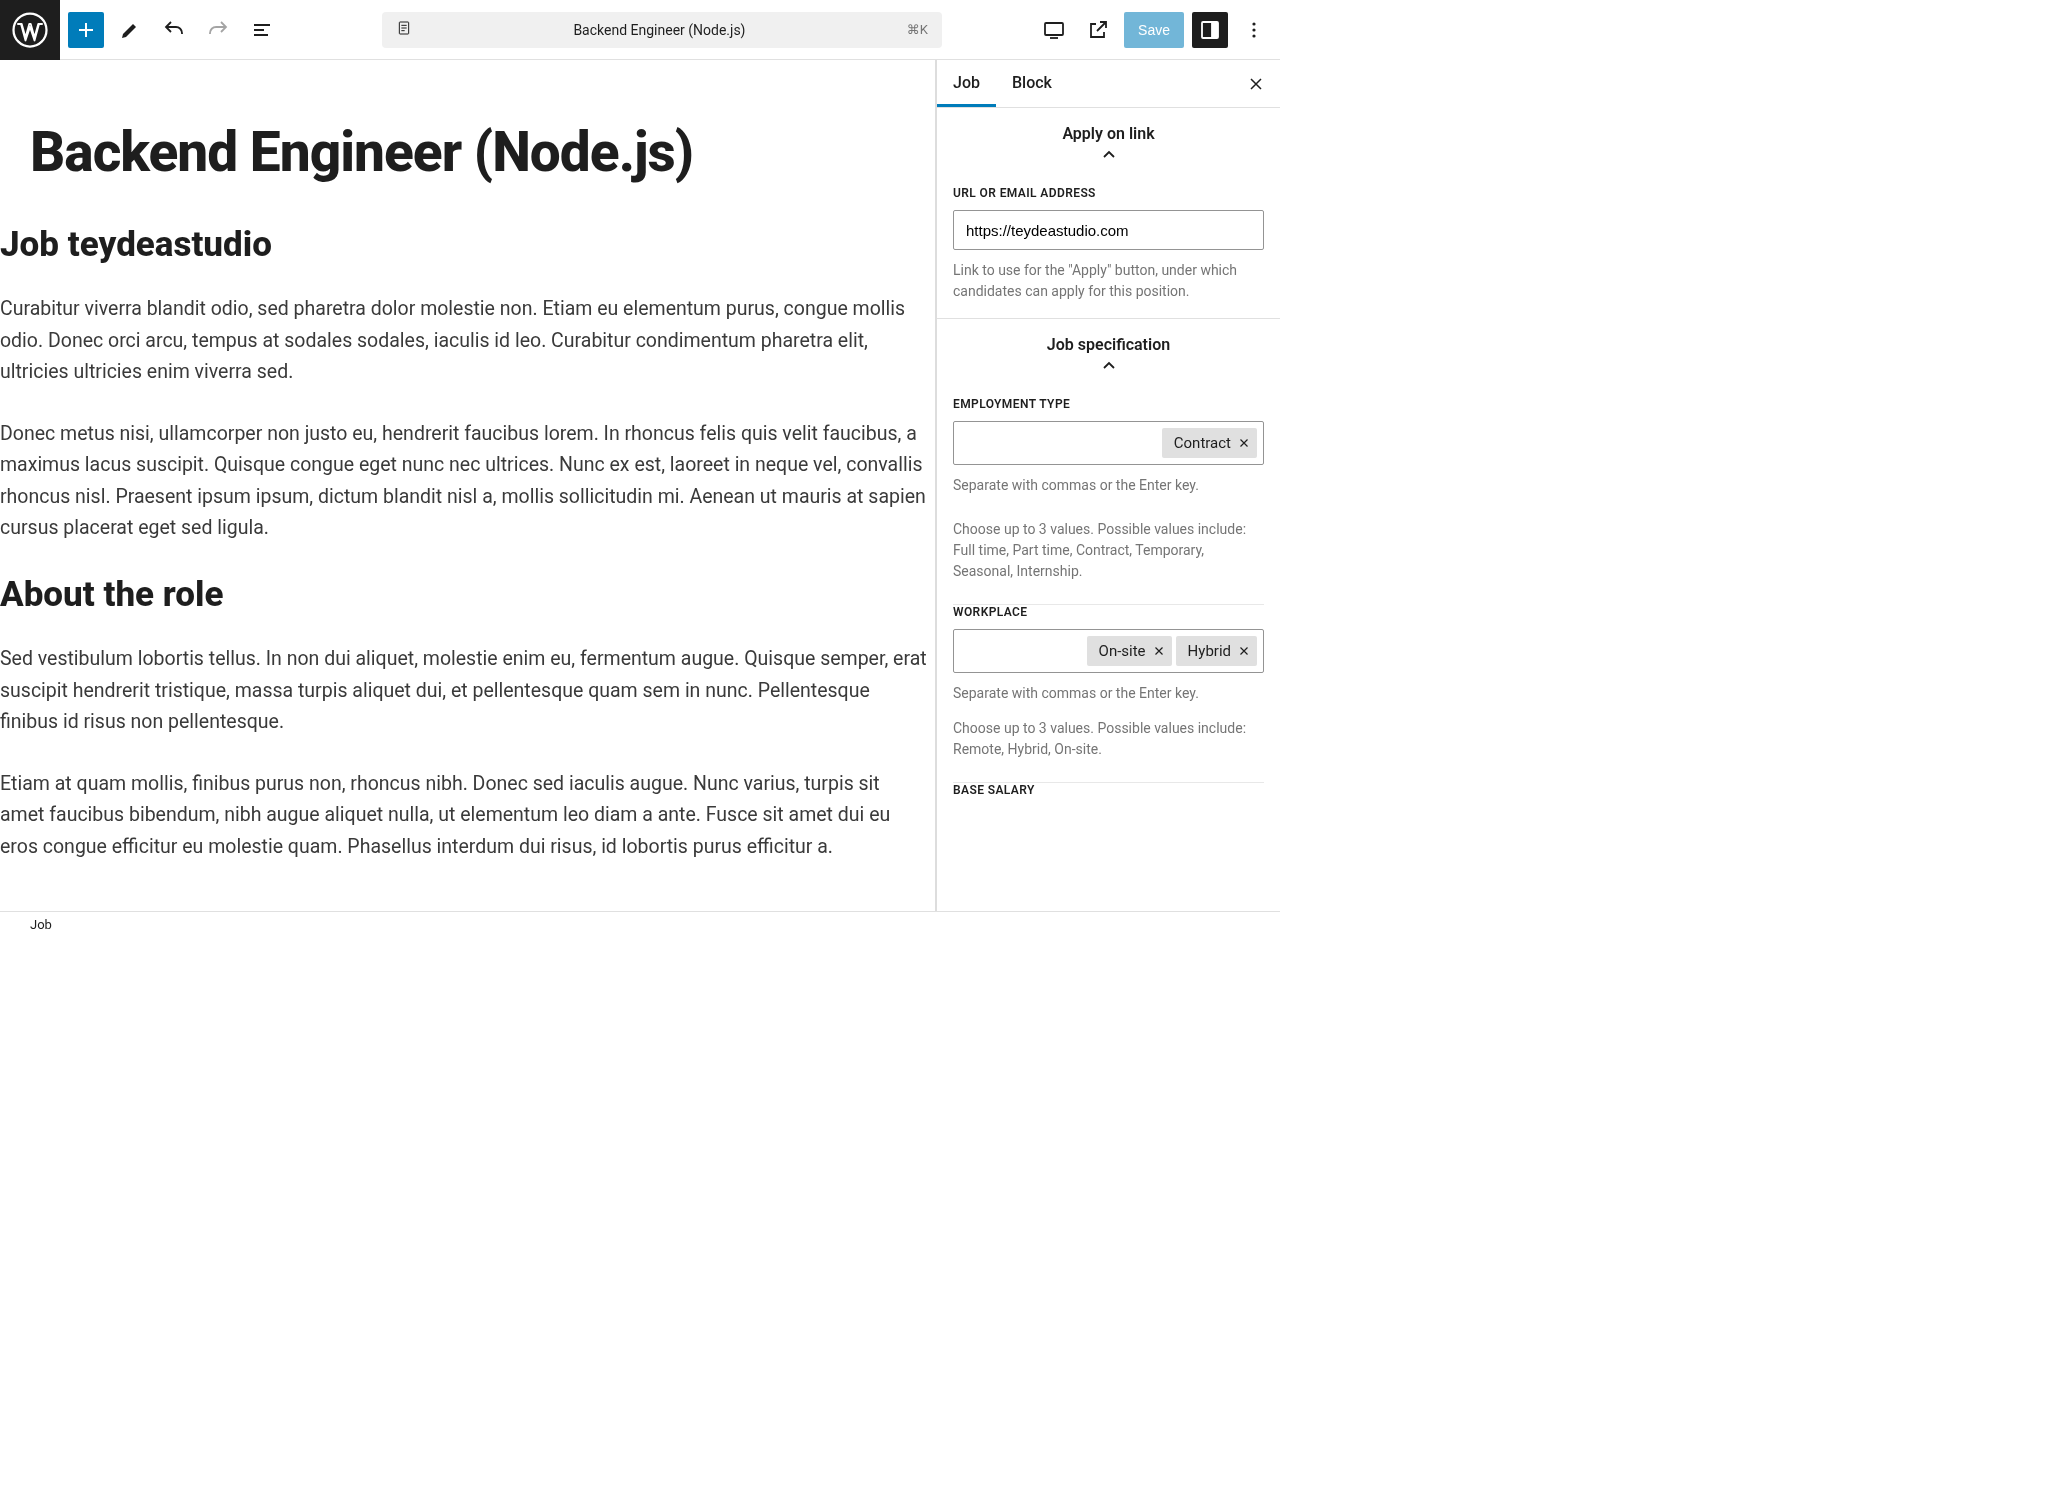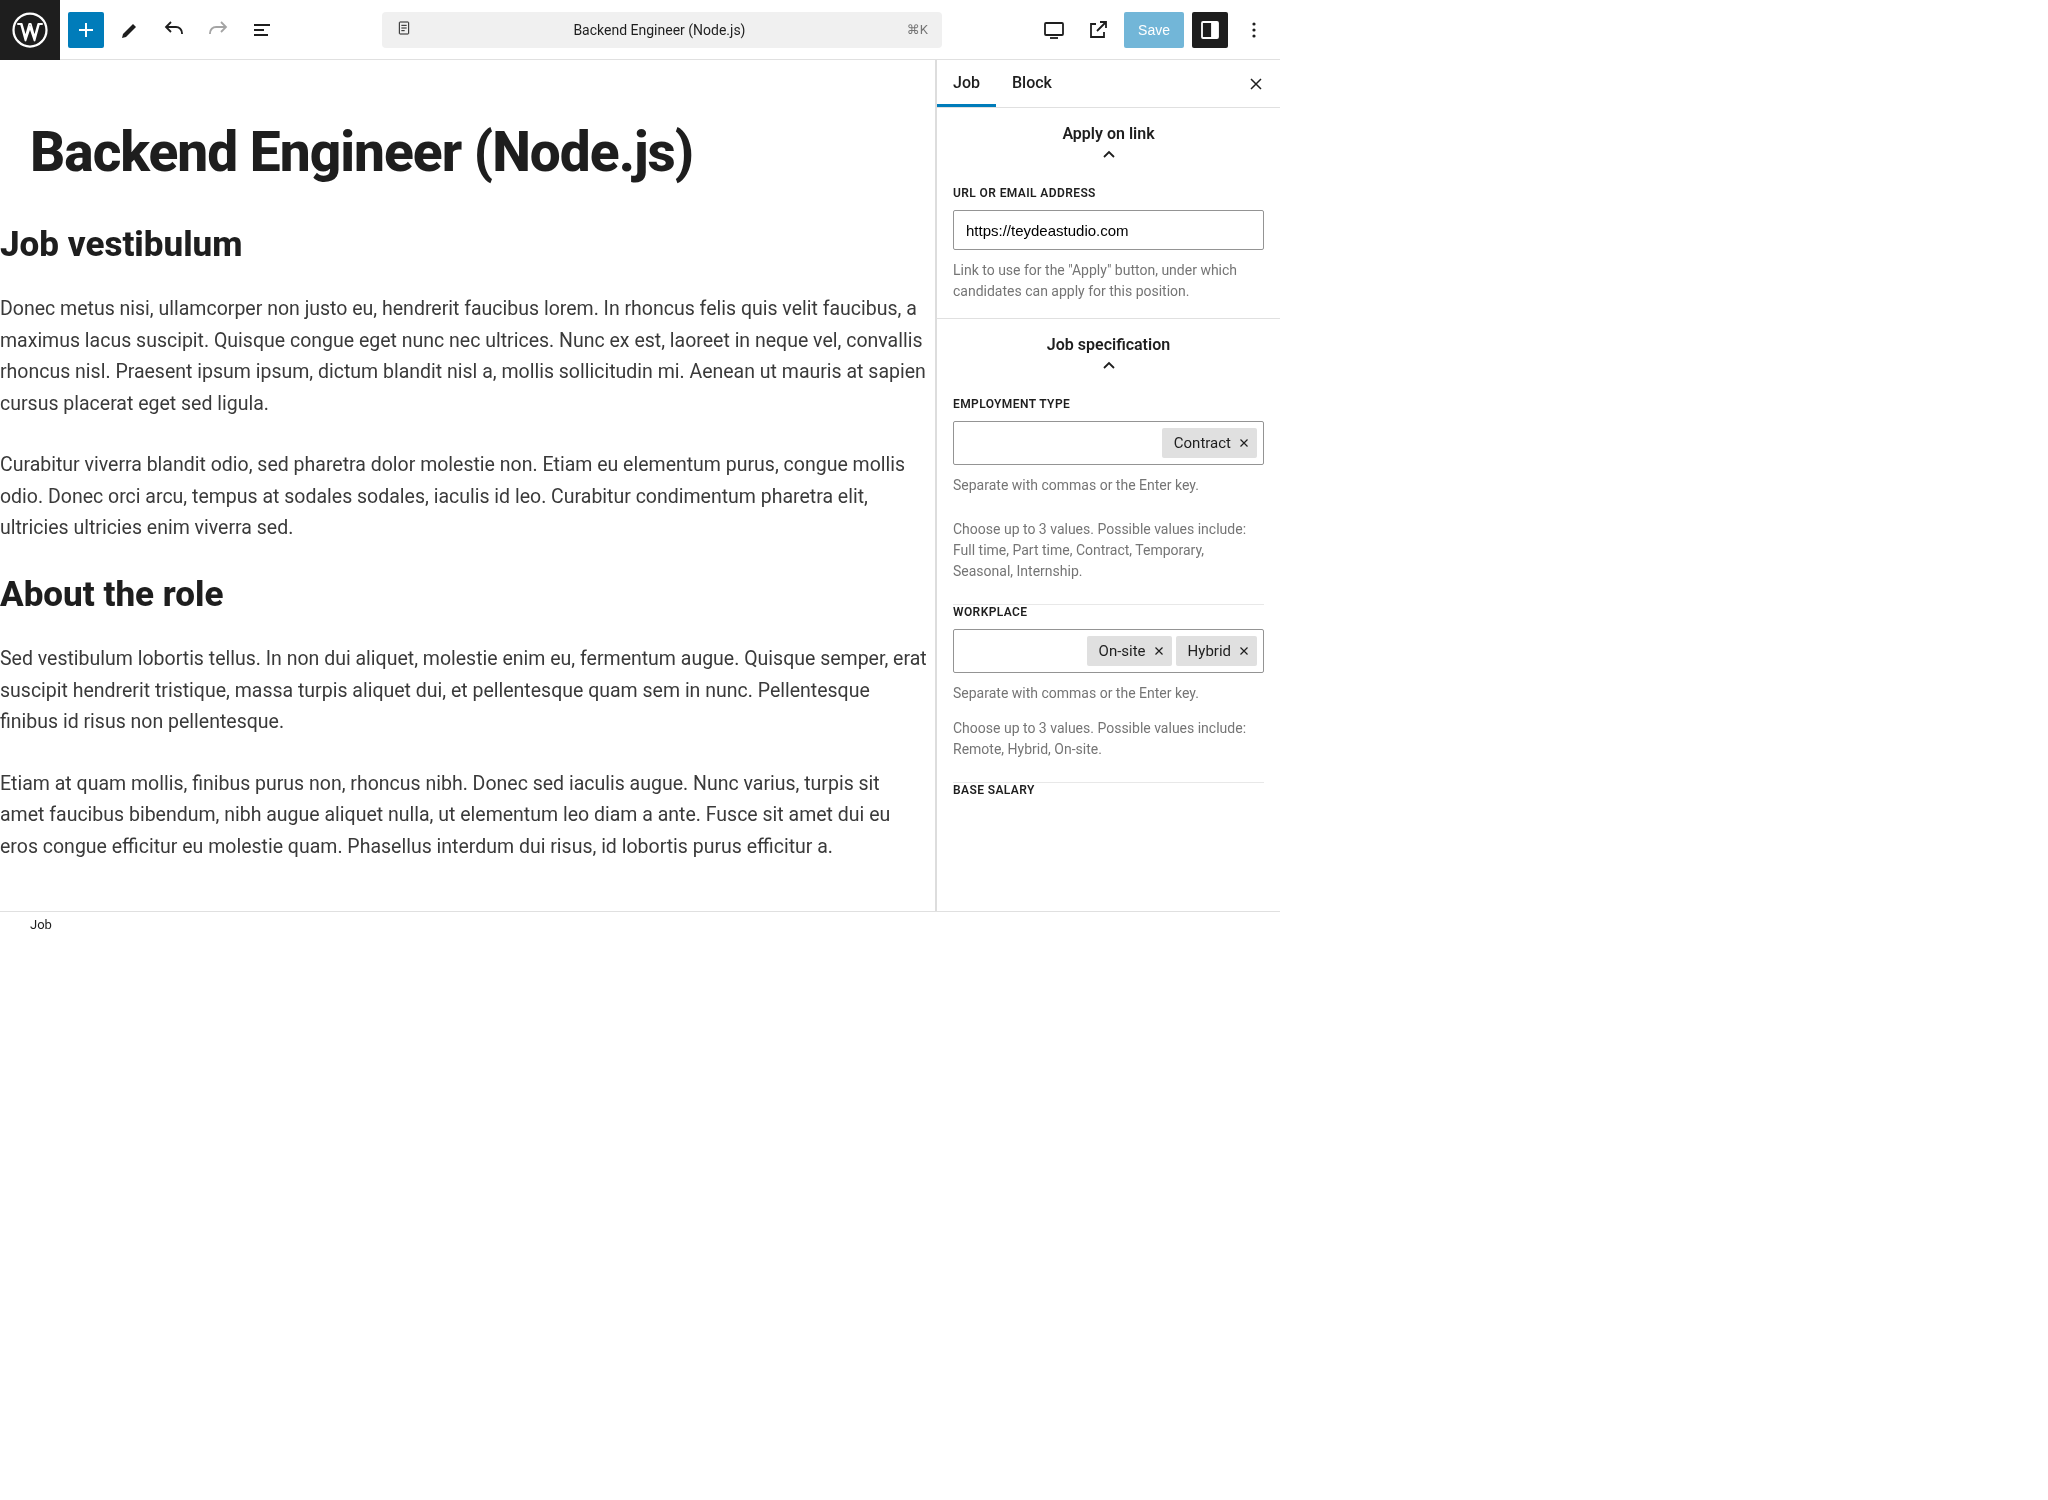--- a/index.html
+++ b/index.html
@@ -137,23 +137,23 @@
           <circle cx="12" cy="18" r="1.6" fill="#1e1e1e"></circle>
         </svg>
     </button>
   </div>
 </div>
 
 <div class="main">
   <div class="editor">
     <div class="editor-wrap">
       <h1>Backend Engineer (Node.js)</h1>
-      <h2 class="first">Job vestibulum</h2>
+      <h2 class="first">Job teydeastudio</h2>
+      <p>Curabitur viverra blandit odio, sed pharetra dolor molestie non. Etiam eu elementum purus, congue mollis odio. Donec orci arcu, tempus at sodales sodales, iaculis id leo. Curabitur condimentum pharetra elit, ultricies ultricies enim viverra sed.</p>
       <p>Donec metus nisi, ullamcorper non justo eu, hendrerit faucibus lorem. In rhoncus felis quis velit faucibus, a maximus lacus suscipit. Quisque congue eget nunc nec ultrices. Nunc ex est, laoreet in neque vel, convallis rhoncus nisl. Praesent ipsum ipsum, dictum blandit nisl a, mollis sollicitudin mi. Aenean ut mauris at sapien cursus placerat eget sed ligula.</p>
-      <p>Curabitur viverra blandit odio, sed pharetra dolor molestie non. Etiam eu elementum purus, congue mollis odio. Donec orci arcu, tempus at sodales sodales, iaculis id leo. Curabitur condimentum pharetra elit, ultricies ultricies enim viverra sed.</p>
       <h2>About the role</h2>
       <p>Sed vestibulum lobortis tellus. In non dui aliquet, molestie enim eu, fermentum augue. Quisque semper, erat suscipit hendrerit tristique, massa turpis aliquet dui, et pellentesque quam sem in nunc. Pellentesque finibus id risus non pellentesque.</p>
       <p>Etiam at quam mollis, finibus purus non, rhoncus nibh. Donec sed iaculis augue. Nunc varius, turpis sit amet faucibus bibendum, nibh augue aliquet nulla, ut elementum leo diam a ante. Fusce sit amet dui eu eros congue efficitur eu molestie quam. Phasellus interdum dui risus, id lobortis purus efficitur a.</p>
     </div>
   </div>
 
   <div class="sidebar">
     <div class="sidebar-tabs">
       <div class="sidebar-tab active">Job</div>
       <div class="sidebar-tab">Block</div>

